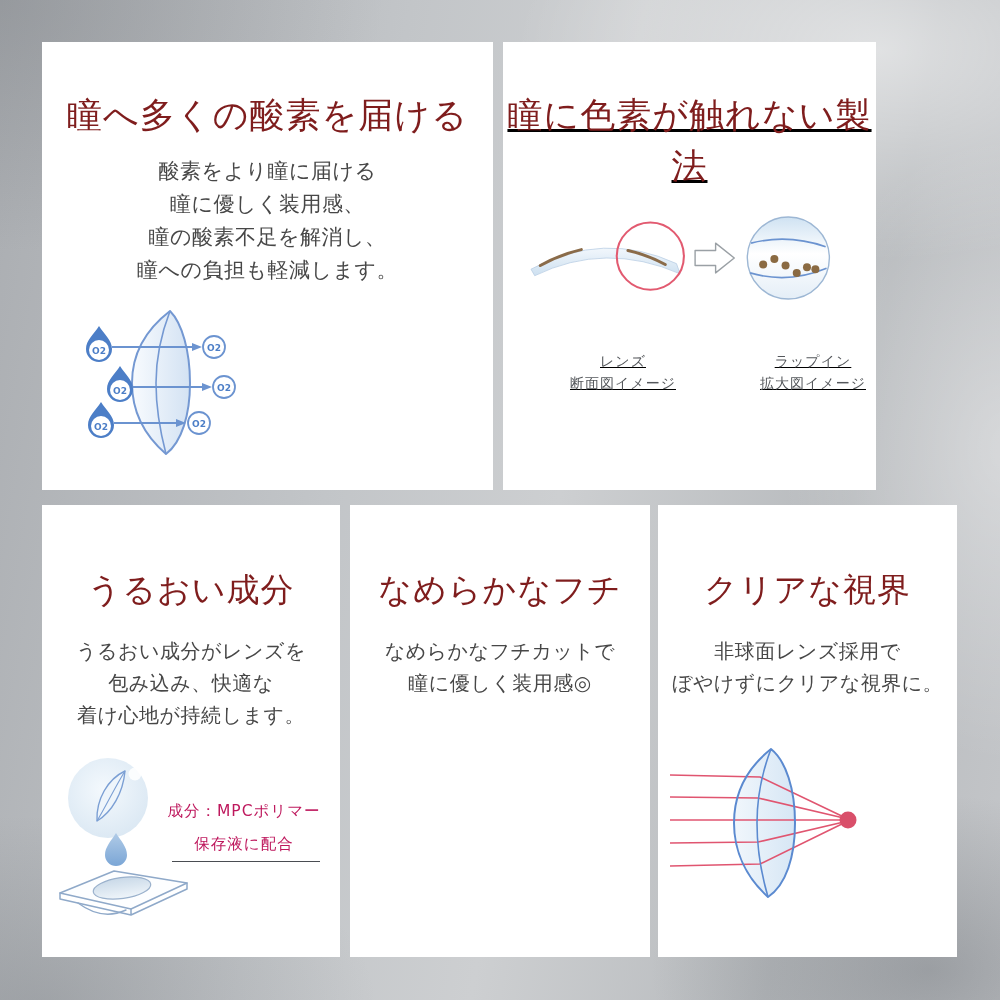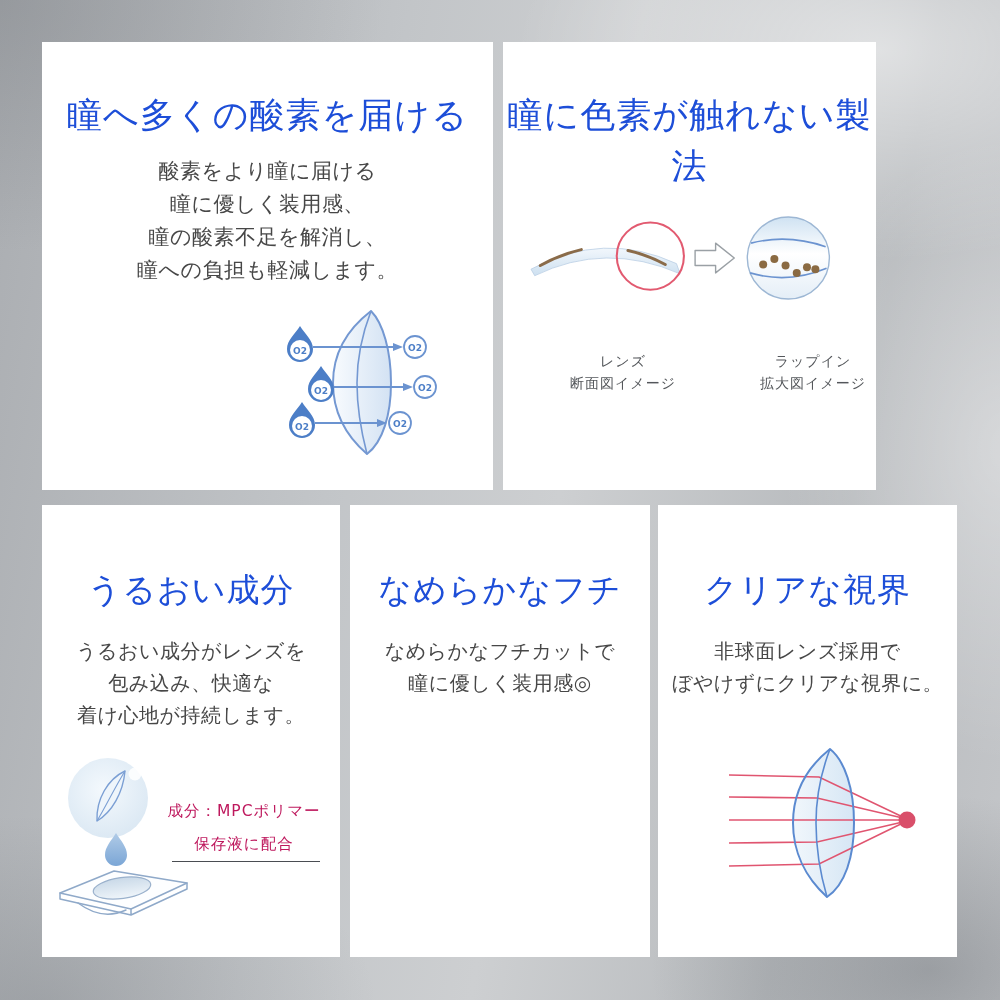--- a/index.html
+++ b/index.html
@@ -9,38 +9,38 @@
     background:
       radial-gradient(ellipse 520px 300px at 88% 5%, rgba(255,255,255,.55), rgba(255,255,255,0) 70%),
       radial-gradient(ellipse 380px 520px at 101% 45%, rgba(255,255,255,.38), rgba(255,255,255,0) 60%),
       radial-gradient(ellipse 430px 270px at 93% 97%, rgba(70,76,83,.30), rgba(70,76,83,0) 65%),
       radial-gradient(ellipse 520px 300px at 4% 101%, rgba(95,100,106,.28), rgba(95,100,106,0) 65%),
       radial-gradient(ellipse 640px 420px at 0% 0%, rgba(108,112,117,.32), rgba(108,112,117,0) 60%),
       linear-gradient(100deg,#aaadb1 0%,#c2c5c8 35%,#cdcfd1 55%,#b7babd 80%,#c4c6c9 100%);
   }
   .card { position:absolute; background:#ffffff; }
   #card-oxygen  { left:42px;  top:42px;  width:451px; height:448px; }
-  #card-pigment { left:503px; top:42px;  width:373px; height:448px; }
+  #card-pigment { left:503px; top:42px;  width:373px; height:448px;text-decoration:underline; }
   #card-moisture{ left:42px;  top:505px; width:298px; height:452px; }
   #card-edge    { left:350px; top:505px; width:300px; height:452px; }
   #card-clear   { left:658px; top:505px; width:299px; height:452px; }
 
   .title {
     font-family:"DejaVu Serif","Liberation Serif",serif;
-    font-weight:500; color:#1d4ed8; text-align:center; margin:0;
+    font-weight:500; color:#7f1d1d; text-align:center; margin:0;
     letter-spacing:1px;
   }
   .title-lg { font-size:35px; line-height:51px; padding-top:48px; }
   .title-sm { font-size:33px; line-height:46px; padding-top:62px; }
 
   .body { text-align:center; color:#474747; letter-spacing:.5px; }
   .body-lg { margin-top:14px; font-size:21px; line-height:33px; }
   .body-sm { margin-top:22px; font-size:20px; line-height:32px; }
 
-  .diagram { display:flex; justify-content:flex-end; }
+  .diagram { display:flex; justify-content:flex-start; }
   .dg-oxygen  { margin-top:8px; }
   .dg-pigment { margin-top:16px; }
   .caption-row { display:flex; justify-content:space-between; width:400px;
                  margin:2px auto 0; padding-left:30px; box-sizing:border-box; }
   .caption { width:180px; font-size:14px; line-height:22px; color:#54575b;
              text-align:center; letter-spacing:1px;margin-top:40px; }
 
   .dg-moisture { position:relative; width:290px; height:200px; margin:20px 0 0 4px; }
   .moist-note { position:absolute; left:112px; top:44px; width:172px;
                 text-align:center; font-size:15.5px; line-height:33px;

